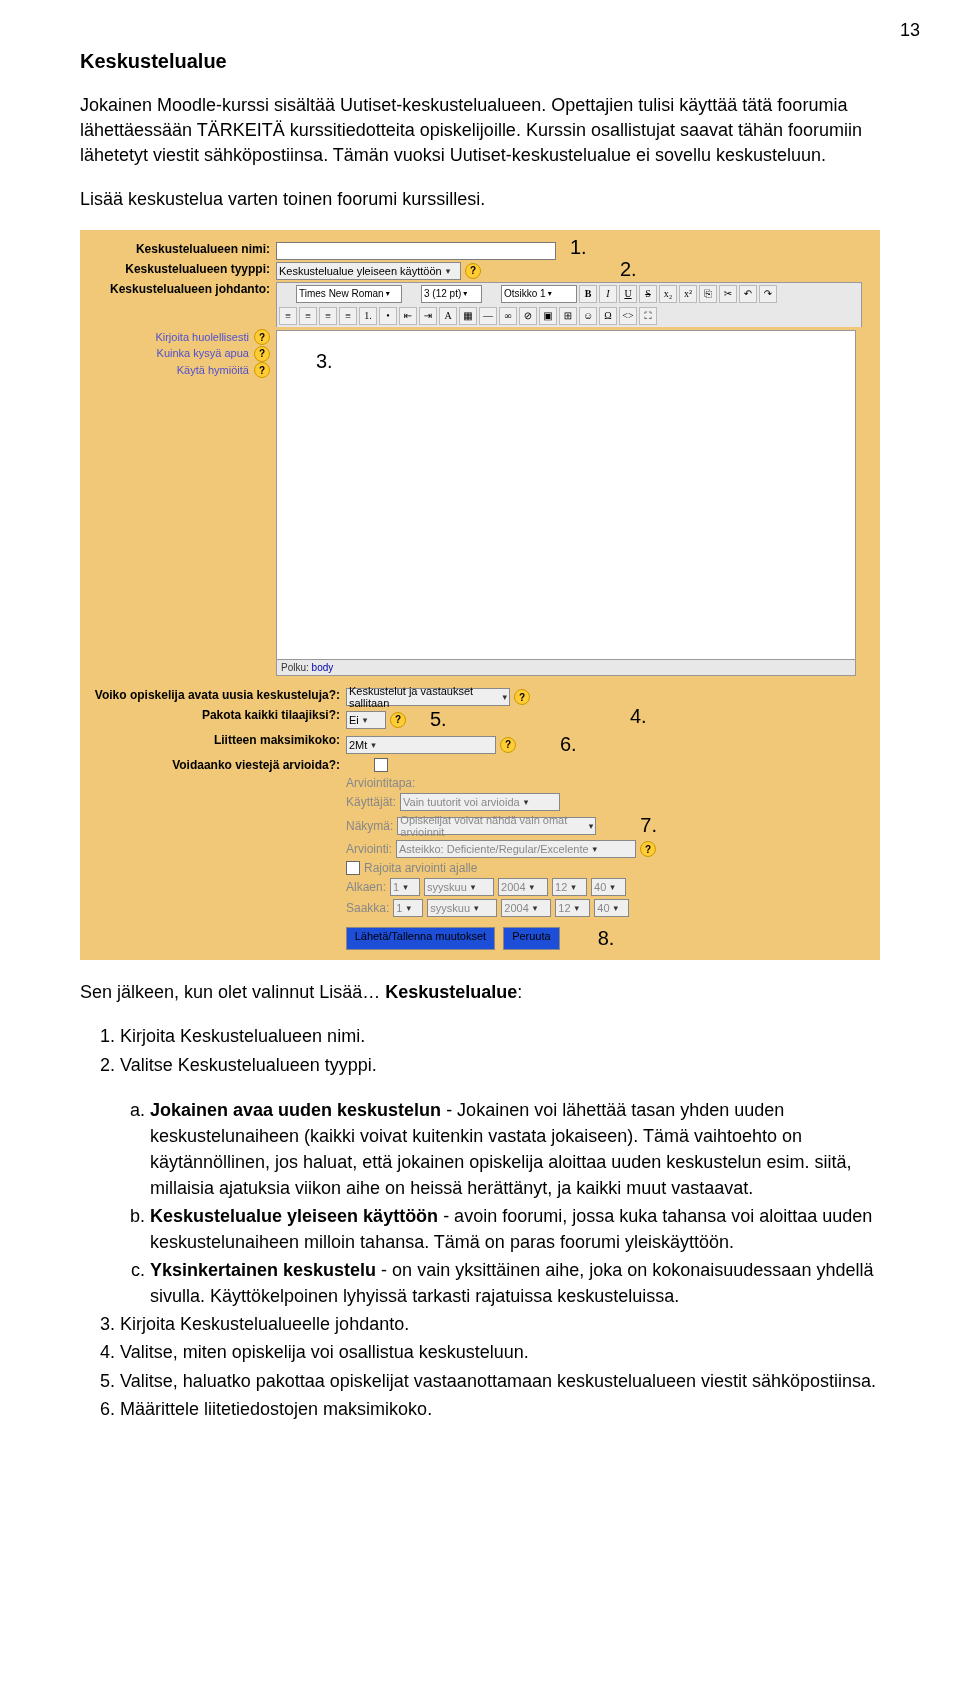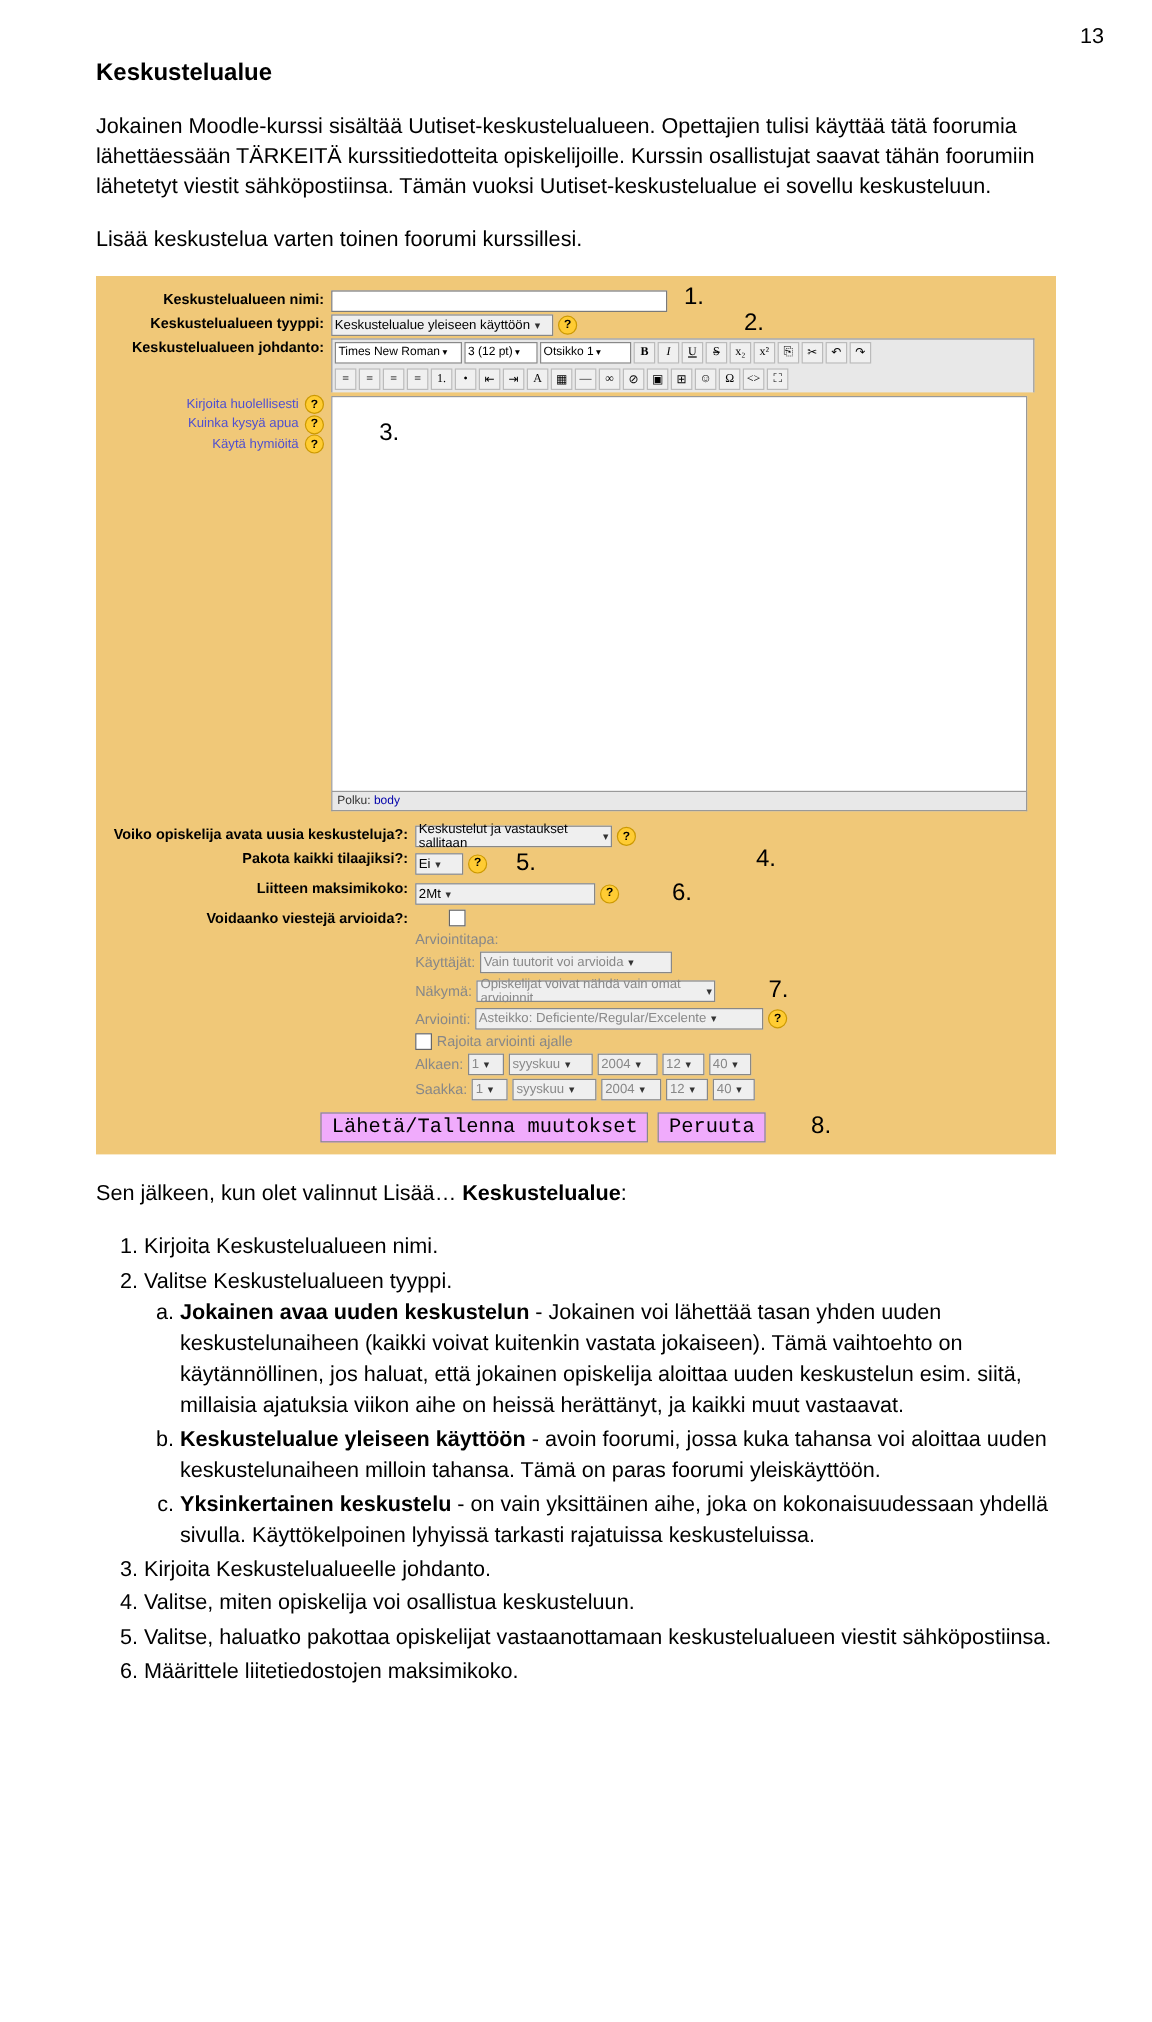--- a/index.html
+++ b/index.html
@@ -113,20 +113,21 @@
   }
   .editor-toolbar .tb-select {
     background: #fff;
     border: 1px solid #888;
     height: 16px;
     font-size: 10px;
     padding: 0 2px;
     display: inline-flex;
     align-items: center;
     gap: 2px;
+    margin-left: 17px;
   }
   .editor-toolbar .tb-select::after {
     content: "▾";
     font-size: 8px;
   }
   .tb-btn {
     width: 16px;
     height: 16px;
     border: 1px solid #bbb;
     background: #f0f0f0;
@@ -167,43 +168,43 @@
     width: 12px;
     height: 12px;
     border: 1px solid #666;
     background: #fff;
     display: inline-block;
   }
   .greyed {
     color: #888;
   }
   .btn {
-    background: #f0abfc;
+    background: #1d4ed8;
     border: 1px solid #888;
     padding: 2px 8px;
-    font-size: 17px;
-    font-family: Liberation Mono, monospace;
+    font-size: 11px;
   }
   .button-row {
     display: flex;
     justify-content: center;
     gap: 8px;
     margin-top: 10px;
   }
   ol.main-list {
     margin: 0;
     padding-left: 40px;
     line-height: 1.45;
   }
   ol.main-list > li {
     margin-bottom: 2px;
   }
   ol.sub-list {
     list-style-type: lower-alpha;
     padding-left: 30px;
+    margin-top: 19px;
   }
   ol.sub-list > li {
     margin-bottom: 2px;
   }
   .bold {
     font-weight: bold;
   }
   .editor-wrap {
     margin-left: 196px;
     position: relative;

